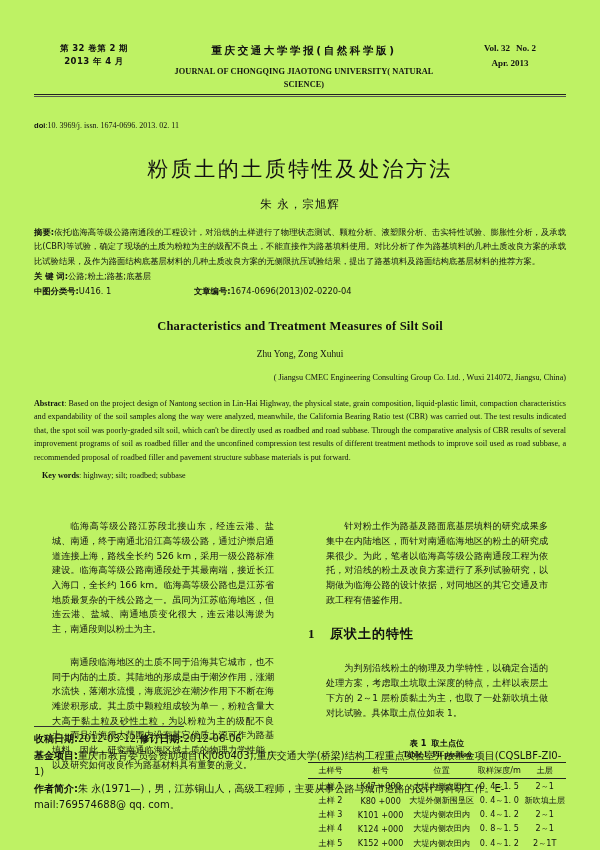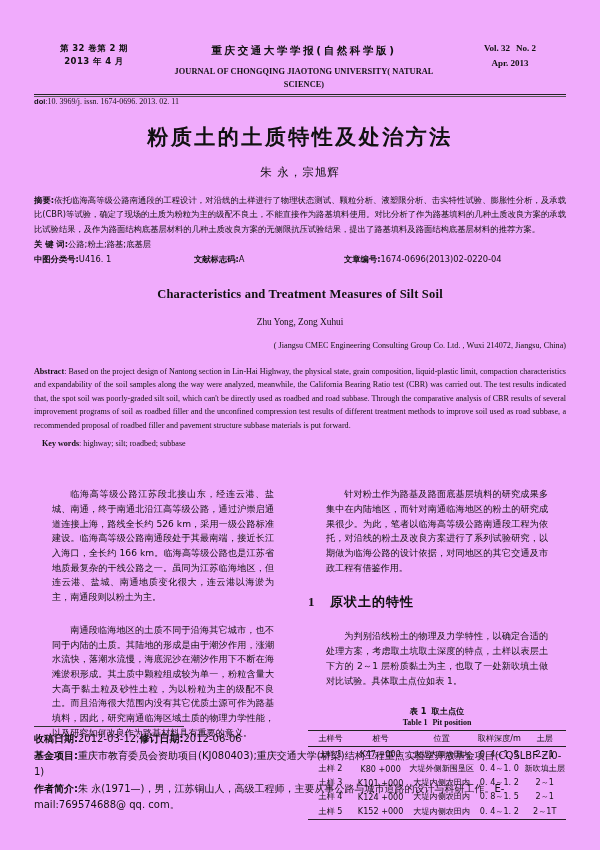--- a/index.html
+++ b/index.html
@@ -14,21 +14,21 @@
     color: #111111;
     overflow: hidden;
     position: relative;
   }
   .page {
     width: 600px;
     height: 850px;
     box-sizing: border-box;
     padding: 42px 34px 0 34px;
     position: relative;
-    background: #f0abfc;
+    background: #bef264;
   }
 
   
   .masthead {
     display: flex;
     align-items: flex-start;
     justify-content: space-between;
     font-size: 8.5px;
     line-height: 1.55;
   }
@@ -69,33 +69,33 @@
     margin: 2px 0 0 0;
   }
   .mast-rule2 {
     border: 0;
     border-top: 0.7px solid #555;
     margin: 1.2px 0 0 0;
   }
 
   
   .doi {
-    margin-top: 0;
+    margin-top: 24px;
     font-size: 8px;
     font-family: "Liberation Serif", "DejaVu Serif", serif;
   }
   .doi b { font-family: "Liberation Sans", sans-serif; font-size: 7.6px; }
 
   
   .title-cn {
     text-align: center;
     font-size: 21px;
-    font-weight: bold;
+    font-weight: normal;
     letter-spacing: 2.5px;
-    margin-top: 17px;
+    margin-top: 25px;
   }
   .authors-cn {
     text-align: center;
     font-size: 11.5px;
     margin-top: 14px;
     letter-spacing: 1px;
   }
   .affil-cn {
     text-align: center;
     font-size: 8.2px;
@@ -286,21 +286,20 @@
 
   <div class="doi"><b>doi</b><span>:10. 3969/j. issn. 1674-0696. 2013. 02. 11</span></div>
 
   <div class="title-cn">粉质土的土质特性及处治方法</div>
   <div class="authors-cn">朱  永，宗旭辉</div>
 
   <div class="abs-cn"><b>摘要:</b><span>依托临海高等级公路南通段的工程设计，对沿线的土样进行了物理状态测试、颗粒分析、液塑限分析、击实特性试验、膨胀性分析，及承载比(CBR)等试验，确定了现场的土质为粉粒为主的级配不良土，不能直接作为路基填料使用。对比分析了作为路基填料的几种土质改良方案的承载比试验结果，及作为路面结构底基层材料的几种土质改良方案的无侧限抗压试验结果，提出了路基填料及路面结构底基层材料的推荐方案。</span></div>
   <div class="kw-cn"><b>关  键  词:</b><span>公路;粉土;路基;底基层</span></div>
   <div class="clsline">
     <div class="c1"><b>中图分类号:</b><span>U416. 1</span></div>
-    <div class="c2"><b>文献标志码:</b><span>A</span></div>
     <div class="c3"><b>文章编号:</b><span>1674-0696(2013)02-0220-04</span></div>
   </div>
 
   <div class="title-en">Characteristics and Treatment Measures of Silt Soil</div>
   <div class="authors-en">Zhu Yong,  Zong Xuhui</div>
   <div class="affil-en">( Jiangsu CMEC Engineering Consulting Group Co. Ltd. , Wuxi 214072, Jiangsu, China)</div>
 
   <div class="abs-en"><b>Abstract</b><span>: Based on the project design of Nantong section in Lin-Hai Highway, the physical state, grain composition, liquid-plastic limit, compaction characteristics and expandability of the soil samples along the way were analyzed, meanwhile, the California Bearing Ratio test (CBR) was carried out. The test results indicated that, the spot soil was poorly-graded silt soil, which can't be directly used as roadbed and road subbase. Through the comparative analysis of CBR results of several improvement programs of soil as roadbed filler and the unconfined compression test results of different treatment methods to improve soil used as road subbase, a recommended proposal of roadbed filler and pavement structure subbase materials is put forward.</span></div>
   <div class="kw-en"><b>Key words</b><span>: highway;  silt;  roadbed;  subbase</span></div>
 

